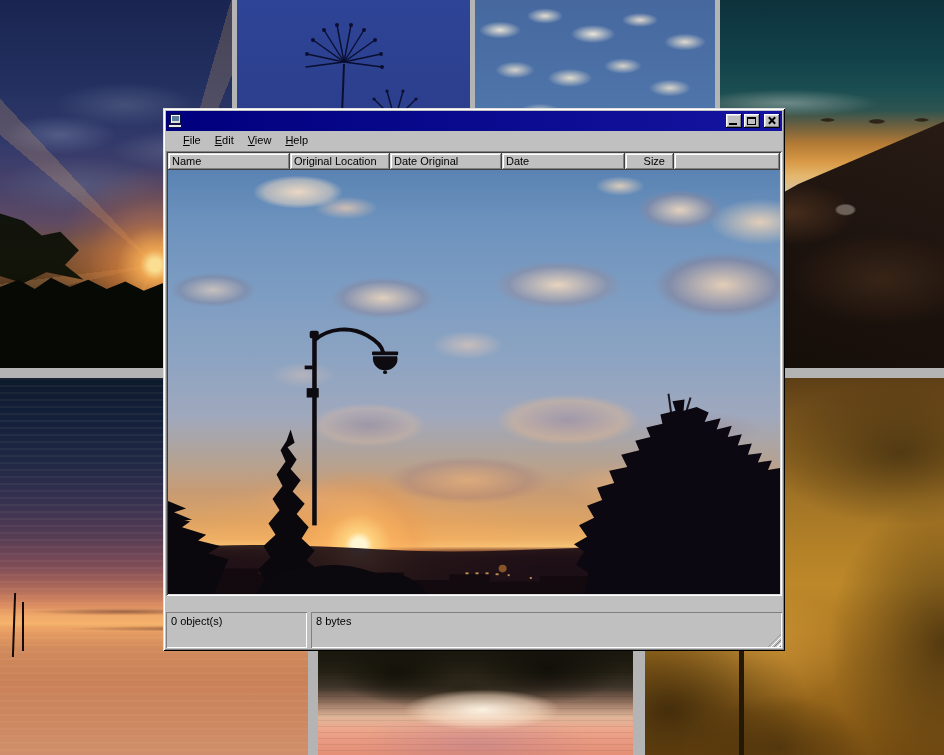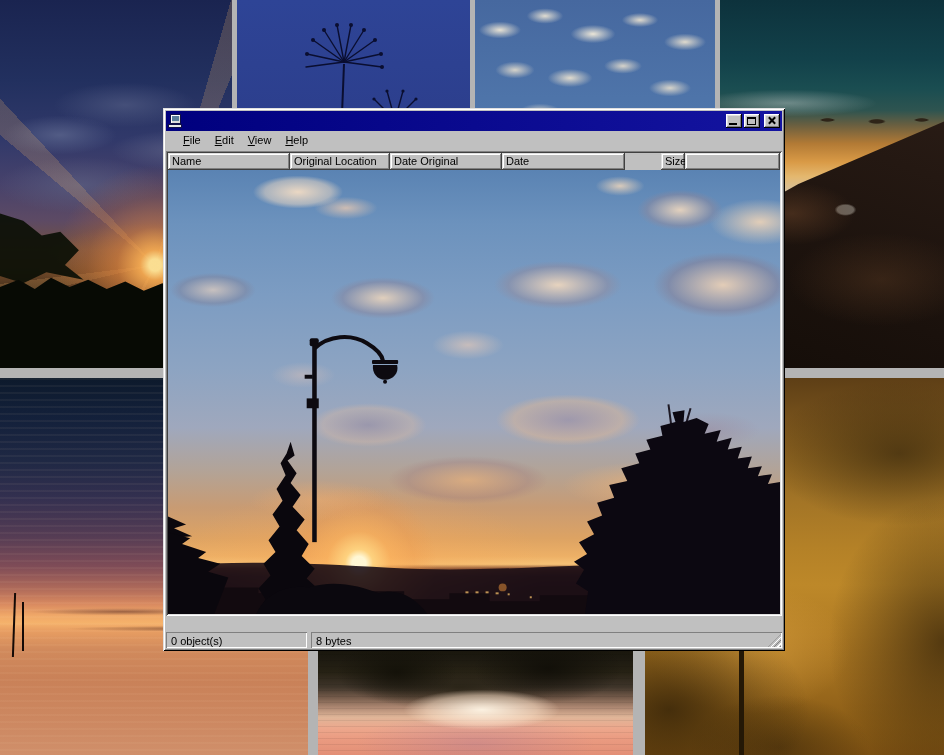--- a/index.html
+++ b/index.html
@@ -100,21 +100,21 @@
   .x1{transform:rotate(45deg);} .x2{transform:rotate(-45deg);}
   .menubar{height:19px;flex:none;display:flex;align-items:center;font-size:11px;color:#000;padding-left:10px;}
   .menu-item{padding:2px 7px 3px;}
   .mk{text-decoration:underline;}
   .client{flex:1;margin-top:1px;background:#c0c0c0;padding:2px;display:flex;flex-direction:column;min-height:0;
     box-shadow:inset 1px 1px #808080, inset -1px -1px #fff, inset 2px 2px #404040, inset -2px -2px #dfdfdf;}
   .header-row{height:17px;flex:none;display:flex;background:#c0c0c0;}
   .hcell{font-size:11px;color:#000;padding:2px 4px 0;white-space:nowrap;overflow:hidden;flex:none;
     box-shadow:inset -1px -1px #404040, inset 1px 1px #dfdfdf, inset -2px -2px #808080, inset 2px 2px #fff;}
   .c0{width:122px;} .c1{width:100px;} .c2{width:112px;} .c3{width:123px;}
-  .c4{width:24px;text-align:right;padding-right:9px;margin-left:36px;} .c5{flex:1;}
+  .c4{width:49px;text-align:right;padding-right:9px;} .c5{flex:1;}
   .photo{flex:1;position:relative;overflow:hidden;background:#55759f;min-height:0;}
   .sky{position:absolute;inset:0;background:
     radial-gradient(circle at 31.2% 88.6%, rgba(255,248,214,.98) 0 7px, rgba(255,214,130,.9) 14px, rgba(252,178,92,.55) 32px, rgba(240,150,70,.25) 55px, transparent 78px),
     radial-gradient(ellipse 260px 110px at 31% 89%, rgba(250,170,90,.5), transparent 72%),
     linear-gradient(180deg,#5a83b3 0%,#6c92bd 12%,#7c9cc2 28%,#8da4c2 45%,#9fa8bd 58%,#b3a396 68%,#c89b73 76%,#dda363 83%,#edb066 87%,#f6c276 88.8%,#7a452e 89.8%,#33191c 91.5%,#1b0d12 94%,#0e070b 100%);}
   .clouds{position:absolute;inset:0;background:
     radial-gradient(ellipse 60px 22px at 130px 22px, rgba(242,220,196,.95), rgba(242,220,196,.5) 55%, transparent 75%),
     radial-gradient(ellipse 45px 16px at 178px 38px, rgba(230,200,178,.8), transparent 70%),
     radial-gradient(ellipse 35px 14px at 452px 16px, rgba(238,214,188,.85), transparent 70%),
     radial-gradient(ellipse 55px 26px at 512px 40px, rgba(240,216,190,.9), rgba(150,135,150,.4) 60%, transparent 78%),
@@ -125,21 +125,21 @@
     radial-gradient(ellipse 85px 40px at 555px 115px, rgba(238,210,182,.9), rgba(135,122,142,.45) 64%, transparent 82%),
     radial-gradient(ellipse 50px 20px at 300px 175px, rgba(225,200,185,.7), transparent 72%),
     radial-gradient(ellipse 45px 18px at 135px 205px, rgba(210,190,185,.55), transparent 72%),
     radial-gradient(ellipse 75px 28px at 200px 255px, rgba(150,135,155,.5), rgba(220,185,160,.35) 60%, transparent 78%),
     radial-gradient(ellipse 90px 32px at 400px 250px, rgba(160,140,158,.55), rgba(235,185,140,.4) 60%, transparent 80%),
     radial-gradient(ellipse 70px 24px at 540px 260px, rgba(155,138,155,.5), transparent 75%),
     radial-gradient(ellipse 100px 30px at 300px 310px, rgba(238,178,120,.6), rgba(160,120,120,.3) 60%, transparent 80%),
     radial-gradient(ellipse 110px 30px at 480px 315px, rgba(240,180,118,.65), transparent 78%),
     radial-gradient(ellipse 90px 26px at 150px 330px, rgba(235,172,112,.55), transparent 76%);}
   .sil{position:absolute;inset:0;width:100%;height:100%;}
-  .statusbar{height:16px;flex:none;margin-top:16px;display:flex;position:relative;font-size:11px;color:#000;}
+  .statusbar{height:36px;flex:none;margin-top:16px;display:flex;position:relative;font-size:11px;color:#000;}
   .sb-panel{box-shadow:inset 1px 1px #808080, inset -1px -1px #fff;padding:3px 5px 0;white-space:nowrap;overflow:hidden;}
   .sb-1{width:141px;margin-right:4px;flex:none;}
   .sb-2{flex:1;}
   .grip{position:absolute;right:1px;bottom:1px;width:13px;height:13px;
     background:repeating-linear-gradient(-45deg,#808080 0 1px,#c0c0c0 1px 2px,#fff 2px 3px,#c0c0c0 3px 4.5px);
     clip-path:polygon(100% 0,100% 100%,0 100%);}
 </style>
 </head>
 <body>
 

